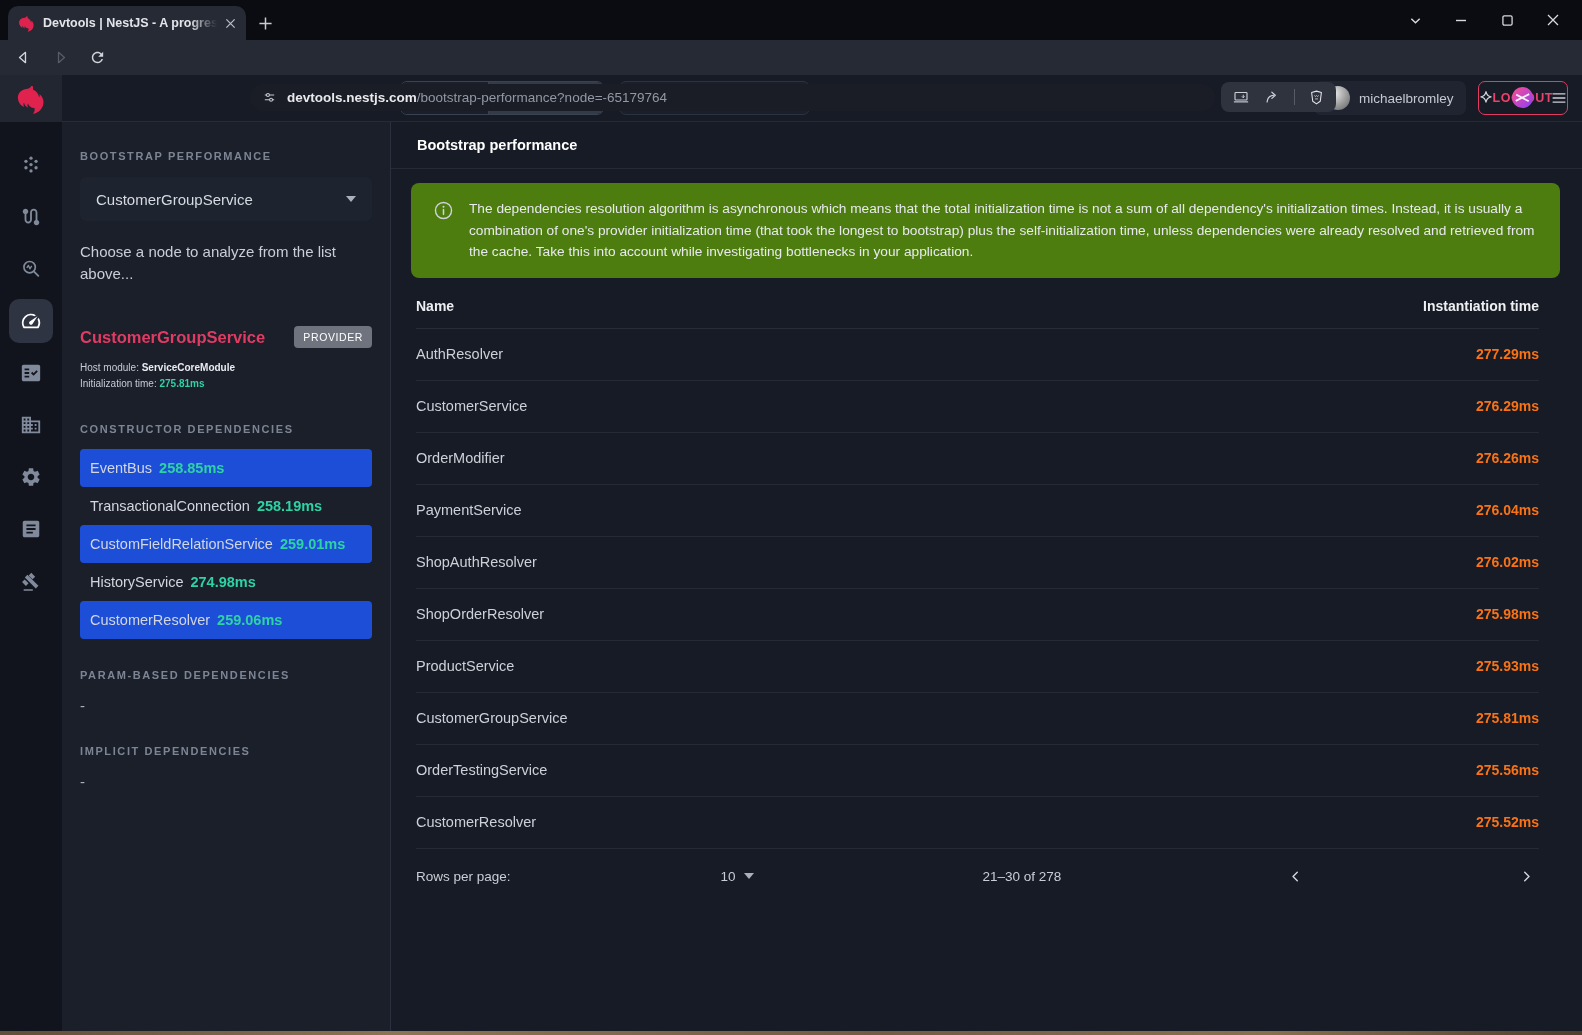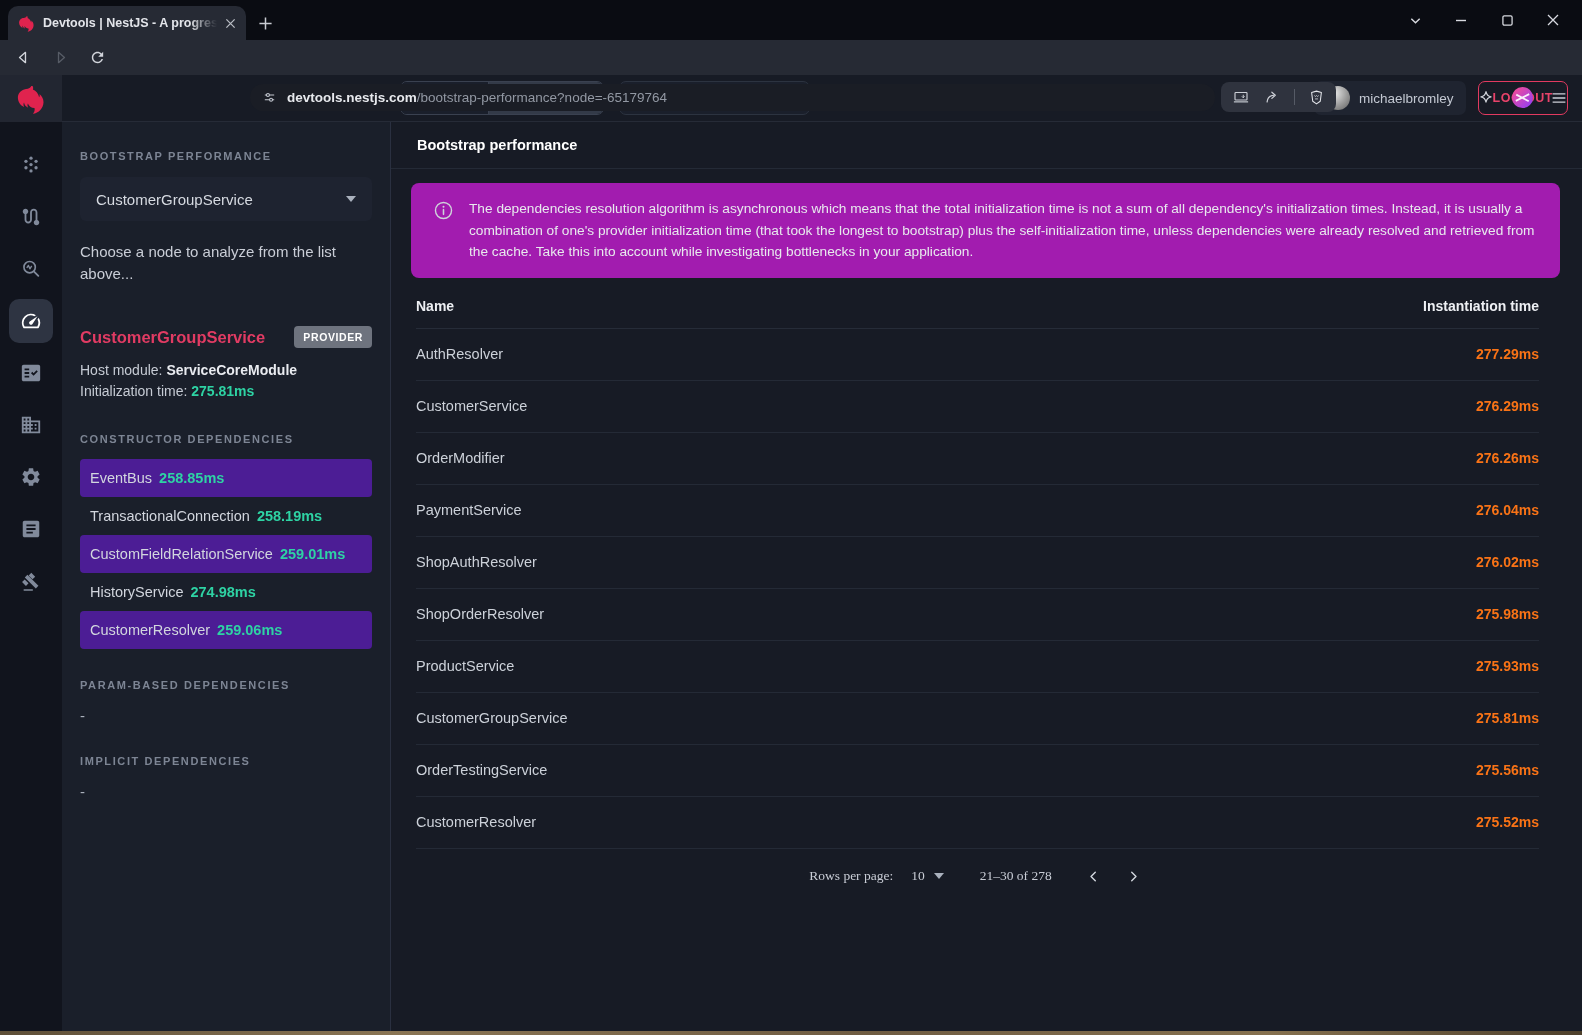--- a/index.html
+++ b/index.html
@@ -65,51 +65,51 @@
   
   .panel { width:328px; flex-shrink:0; background:#1a1f2a; padding:28px 18px 0 18px; }
   .panel-heading { font-size:11px; font-weight:700; letter-spacing:1.6px; color:#7d8594; }
   .select { margin-top:15px; height:44px; background:#1e2330; border-radius:6px; display:flex; align-items:center;
             justify-content:space-between; padding:0 16px; font-size:15px; color:#d6dae1; }
   .caret-down { width:0; height:0; border-left:5px solid transparent; border-right:5px solid transparent;
                 border-top:6px solid #aab1bd; }
   .helper { margin-top:20px; font-size:15px; line-height:21.5px; color:#c9cdd6; }
   .node-row { margin-top:42px; display:flex; align-items:center; justify-content:space-between; }
   .node-name { font-size:16.5px; font-weight:700; color:#e13b63; }
-  .badge { background:#6e737e; color:#fff; font-size:10.5px; font-weight:700; letter-spacing:.6px;
+  .badge { background:#6e737e; color:#fff; font-size:10.5px; font-weight:400; letter-spacing:.6px;
            padding:5px 9px; border-radius:4px; }
-  .meta-line { margin-top:14px; font-size:14px; color:#c6cbd4; }
+  .meta-line { margin-top:14px; font-size:10px; color:#c6cbd4; }
   .meta-line + .meta-line { margin-top:5px; }
   .meta-line b { color:#e9ebf0; font-weight:700; }
   .teal { color:#2ed3a4; font-weight:700; }
   .section-gap { margin-top:34px; }
   .dep-list { margin-top:14px; list-style:none; }
   .dep-item { height:38px; display:flex; align-items:center; gap:7px; padding:0 10px; border-radius:4px;
               font-size:14.5px; color:#d2d6de; }
-  .dep-item.alt { background:#4c1d95; }
+  .dep-item.alt { background:#1d4ed8; }
   .dep-item .dep-time { color:#2ed3a4; font-weight:700; }
   .dash { margin-top:16px; font-size:15px; color:#aab0bc; }
 
   
   .main { flex:1; background:#171b25; border-left:1px solid #2a3040; min-width:0; }
   .main-title-row { height:47px; border-bottom:1px solid #242a36; display:flex; align-items:center; padding-left:26px; }
   .main-title-row h1 { font-size:14.5px; font-weight:700; color:#fff; }
-  .info-box { margin:14px 22px 0 20px; background:#a21caf; border-radius:8px; padding:15px 22px;
+  .info-box { margin:14px 22px 0 20px; background:#4d7c0f; border-radius:8px; padding:15px 22px;
               display:flex; gap:15px; align-items:flex-start; }
   .info-box p { font-size:13.7px; line-height:21.5px; color:#e8eaee; }
   .info-icon { flex-shrink:0; margin-top:2px; color:#cfd3da; }
 
   .perf-table { margin:6px 43px 0 25px; }
   .t-head { height:45px; display:flex; align-items:center; justify-content:space-between;
             font-size:14px; font-weight:700; color:#edeff3; border-bottom:1px solid #262c38; }
   .t-row { height:52px; display:flex; align-items:center; justify-content:space-between;
            border-bottom:1px solid #242a36; }
   .t-row .row-name { font-size:14.5px; color:#ccd1d9; }
   .t-row .row-time { font-size:14px; color:#f97316; font-weight:600; }
-  .pagination { height:55px; display:flex; align-items:center; justify-content:center; color:#c9cdd6; font-size:13.5px;font-family:Liberation Serif, serif; }
+  .pagination { height:55px; display:flex; align-items:center; justify-content:space-between; color:#c9cdd6; font-size:13.5px; }
   .rpp { display:flex; align-items:center; gap:9px; margin-left:18px; }
   .range { margin-left:36px; }
   .page-btn { width:24px; height:24px; display:flex; align-items:center; justify-content:center; color:#d2d6dd;
               background:transparent; border:none; }
   .page-btn.prev { margin-left:30px; }
   .page-btn.next { margin-left:16px; }
 
   .bottom-strip { position:absolute; left:0; bottom:0; width:100%; height:4px;
                   background:linear-gradient(90deg,#5e4f38,#8a7554 25%,#6f5c42 55%,#86714f 80%,#4e402c); }
 </style>

